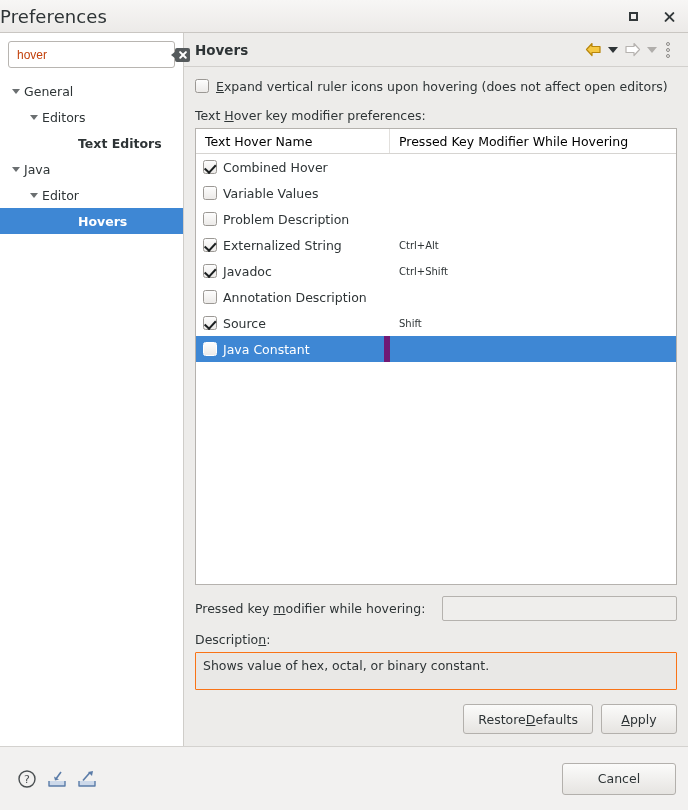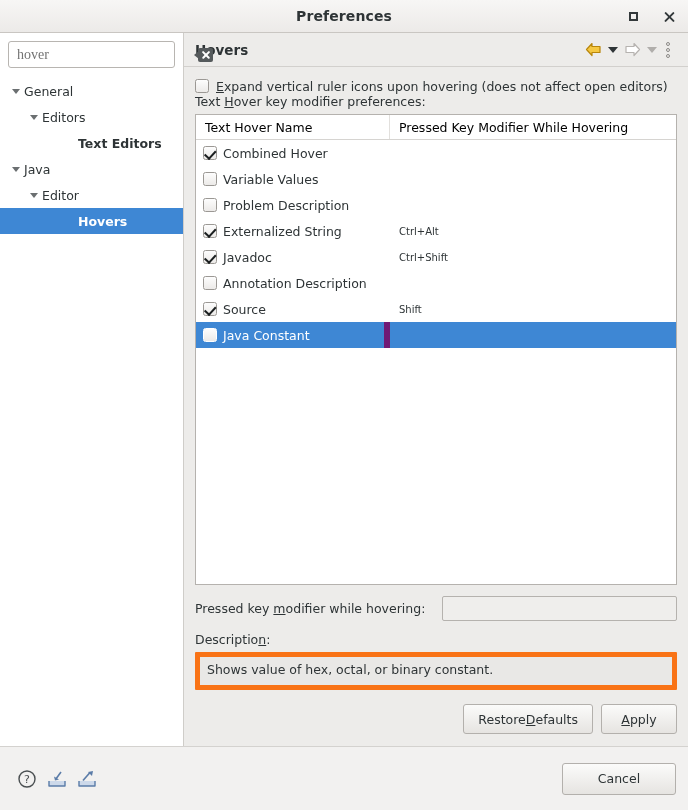--- a/index.html
+++ b/index.html
@@ -23,22 +23,22 @@
 
   
   .titlebar {
     height: 33px; flex: 0 0 33px;
     background: linear-gradient(#f7f6f5, #eceae8);
     border-bottom: 1px solid #c9c6c2;
     display: flex; align-items: center;
     position: relative;
   }
   .titlebar-title {
-    flex: 1; text-align: center;
-    font-weight: bold; font-size: 14px;
+    flex: 1; text-align: left;
+    font-weight: normal; font-size: 18px;
     color: #2e3436; letter-spacing: .1px;
   }
   .titlebar-buttons {
     position: absolute; right: 8px; top: 0; height: 33px;
     display: flex; align-items: center; gap: 14px;
   }
   .tb-btn {
     width: 22px; height: 22px;
     display: flex; align-items: center; justify-content: center;
     cursor: default;
@@ -74,21 +74,21 @@
     height: 27px;
     background: #ffffff;
     border: 1px solid #b8b5b1;
     border-radius: 3px;
     display: flex; align-items: center;
     padding: 0 4px 0 8px;
     position: relative;
   }
   .search-input {
     border: 0; outline: 0; background: transparent;
-    font-family: Liberation Serif, serif; font-size: 14px; color: #737373;
+    font-family: Liberation Sans, sans-serif; font-size: 12px; color: #c2410c;
     flex: 1; height: 100%; padding: 0;
   }
   .clear-btn {
     width: 18px; height: 14px;
     position: relative; cursor: default;
     flex: 0 0 18px;
   }
   .clear-btn .tag {
     position: absolute; left: 3px; top: 0;
     width: 15px; height: 14px;
@@ -172,20 +172,21 @@
   }
 
   .panel-content {
     flex: 1; min-height: 0;
     padding: 12px 11px 0 11px;
     display: flex; flex-direction: column;
   }
 
   .row-check {
     display: flex; align-items: flex-start; gap: 7px;
+    margin-bottom: 14px;
   }
 
   
   .cb {
     width: 14px; height: 14px; flex: 0 0 14px;
     border: 1px solid #9b9894;
     border-radius: 2.5px;
     background: linear-gradient(#fdfdfd, #eceae8);
     position: relative;
   }
@@ -259,21 +260,21 @@
     border: 1px solid #b5b2ae;
     background: #efeeec;
     border-radius: 2px;
     padding: 0 6px;
     display: flex; align-items: center;
     font-size: 12.5px; color: #2e3436;
   }
   .desc-label { margin-top: 11px; }
   .desc-box {
     height: 38px;
-    border: 5px solid #f97316;
+    border: 1px solid #f97316;
     background: #e9e8e6;
     border-radius: 1px;
     padding: 5px 7px;
     font-size: 12.5px; color: #2e3436;
   }
   .btn-row {
     display: flex; justify-content: flex-end; gap: 8px;
     margin-top: 14px; margin-bottom: 12px;
   }
 

